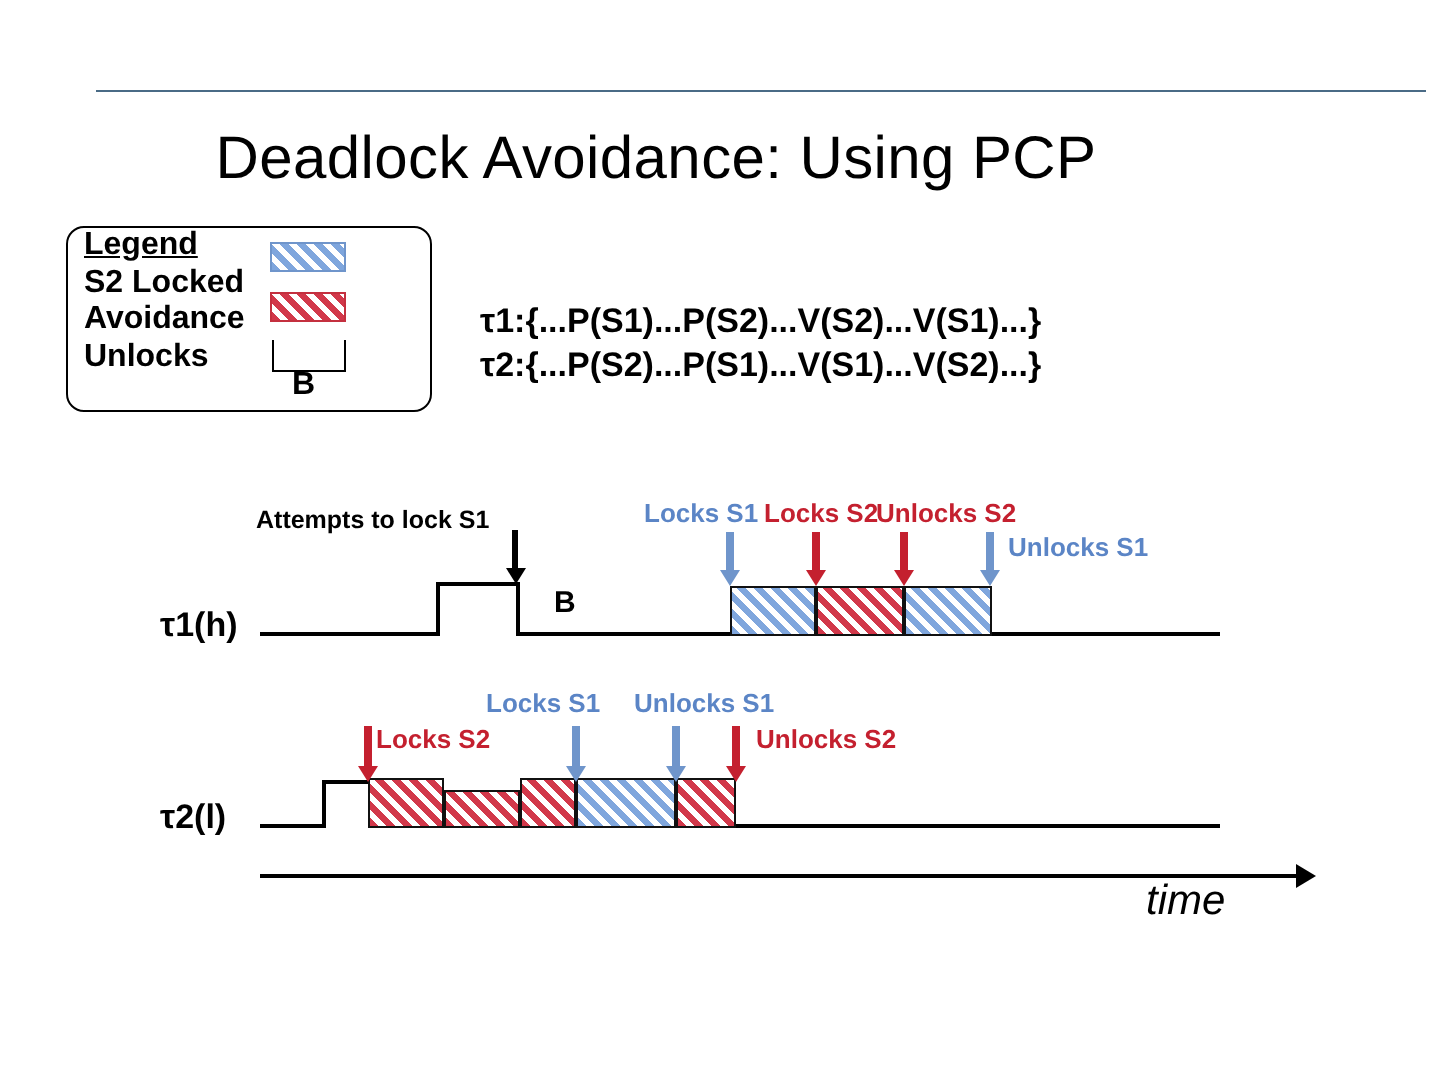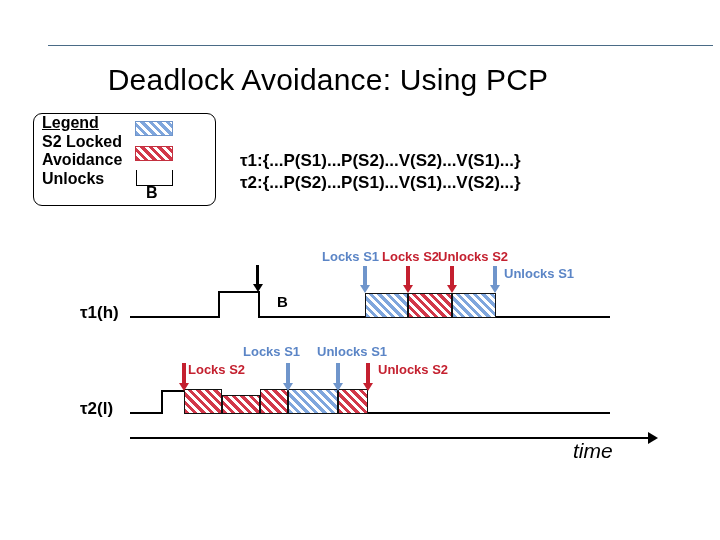--- a/index.html
+++ b/index.html
@@ -134,20 +134,21 @@
   <div class="axis vline" style="left:258px;top:291px;height:27px;"></div>
   <div class="axis hline" style="left:258px;top:316px;width:107px;"></div>
   <div class="axis hline" style="left:495px;top:316px;width:115px;"></div>
 
   <div class="blk blue" style="left:365px;top:293px;width:43px;height:25px;"></div>
   <div class="blk red" style="left:408px;top:293px;width:44px;height:25px;"></div>
   <div class="blk blue" style="left:452px;top:293px;width:44px;height:25px;"></div>
 
   <div class="blockedB" style="left:277px;top:293px;">B</div>
 
+  <div class="cap black" style="left:128px;top:253px;">Attempts to lock S1</div>
   <div class="arw black" style="left:256px;top:265px;">
     <div class="stem" style="height:19px;"></div>
     <div class="head" style="top:19px;"></div>
   </div>
 
   <div class="cap blue" style="left:322px;top:249px;font-size:13px;">Locks S1</div>
   <div class="arw blue" style="left:363px;top:266px;">
     <div class="stem" style="height:19px;"></div>
     <div class="head" style="top:19px;"></div>
   </div>

